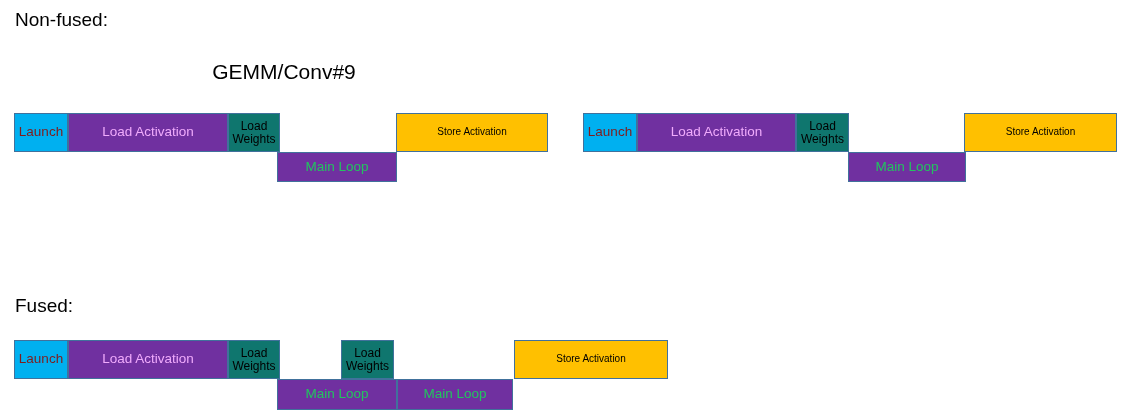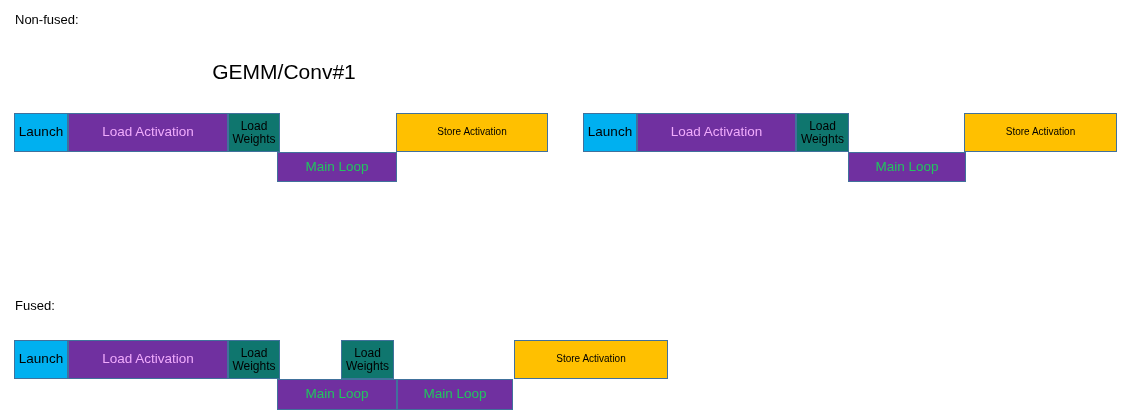--- a/index.html
+++ b/index.html
@@ -16,21 +16,21 @@
     -webkit-font-smoothing: antialiased;
   }
   .canvas {
     position: absolute;
     left: 0; top: 0;
     width: 1137px;
     height: 410px;
   }
   .section-label {
     position: absolute;
-    font-size: 13px;
+    font-size: 19px;
     color: #000000;
     line-height: 20px;
     white-space: nowrap;
   }
   .group-title {
     position: absolute;
     font-size: 21px;
     color: #000000;
     line-height: 24px;
     white-space: nowrap;
@@ -48,21 +48,21 @@
   }
   .block .blk-label {
     display: block;
     width: 100%;
     line-height: 1.05;
     white-space: pre-line;
     padding: 0 1px;
   }
   .blk-launch {
     background: #00B0F0;
-    color: #000000;
+    color: #7f1d1d;
     font-size: 13.5px;
   }
   .blk-load-activation {
     background: #7030A0;
     color: #f0abfc;
     font-size: 13.5px;
   }
   .blk-load-weights {
     background: #0f766e;
     color: #000000;
@@ -79,21 +79,21 @@
     font-size: 10px;
   }
 </style>
 </head>
 <body>
 
 <div class="canvas">
 
   <div class="section-label" style="left:15px; top:10px;">Non-fused:</div>
 
-  <div class="group-title" style="left:184px; top:60px; width:200px;">GEMM/Conv#1</div>
+  <div class="group-title" style="left:184px; top:60px; width:200px;">GEMM/Conv#9</div>
 
 
   <div class="block blk-launch" style="left:14px; top:113px; width:54px; height:39px;">
     <span class="blk-label">Launch</span>
   </div>
 
   <div class="block blk-load-activation" style="left:68px; top:113px; width:160px; height:39px;">
     <span class="blk-label">Load Activation</span>
   </div>
 

